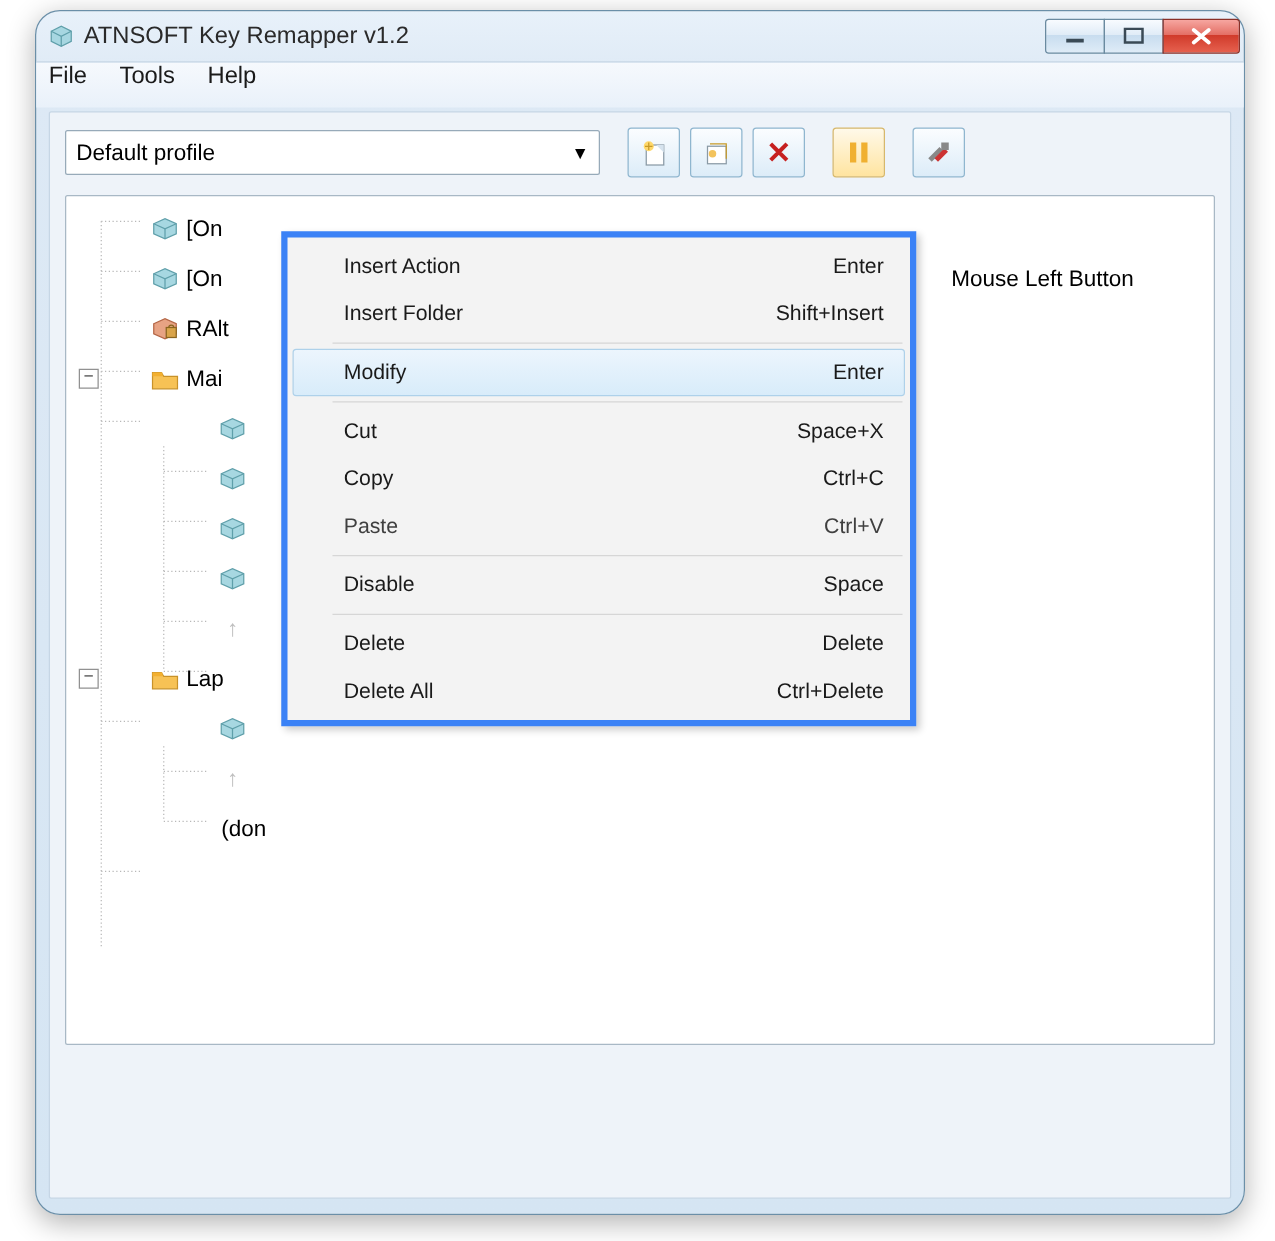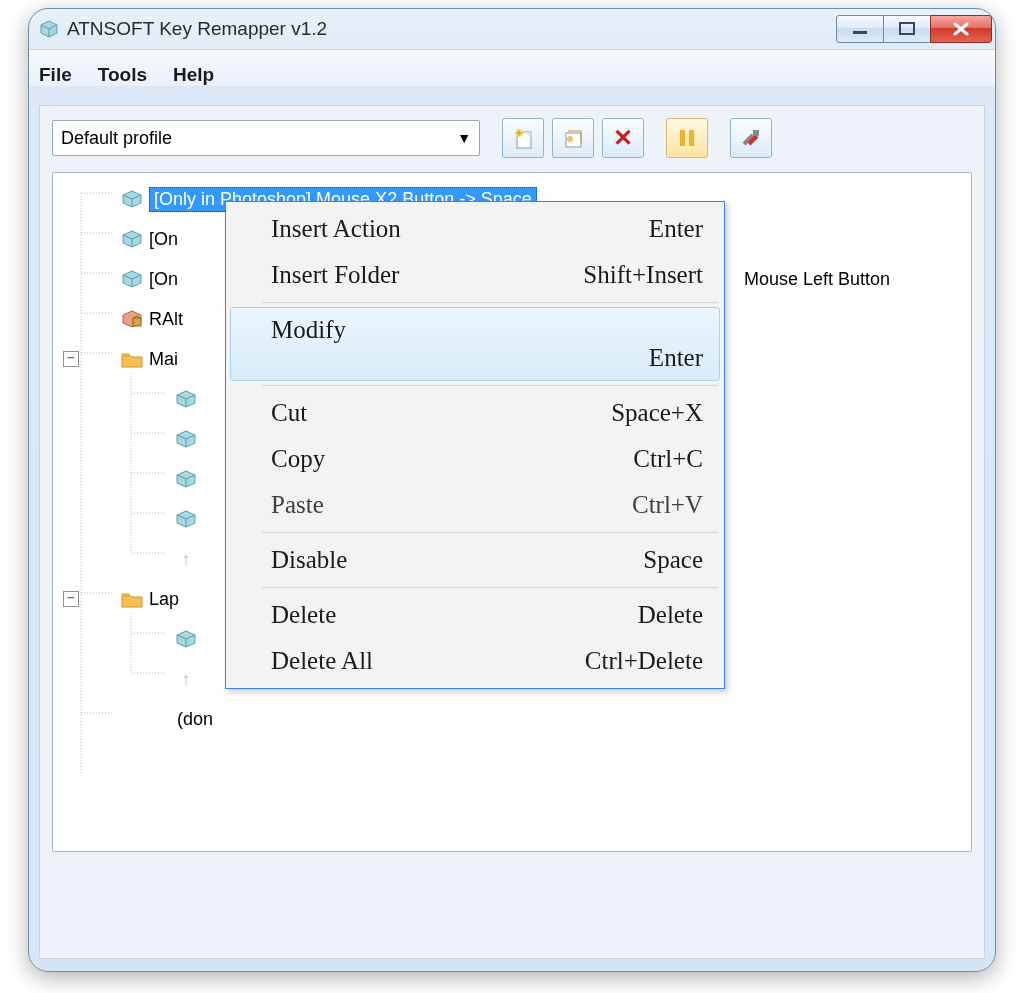--- a/index.html
+++ b/index.html
@@ -54,36 +54,34 @@
   .win-btn.close {
     width: 60px;
     border-radius: 0 3px 3px 0;
     background: linear-gradient(to bottom,#f6a6a0 0%,#e47066 45%,#d03a2a 46%,#e6614f 100%);
     border-color: #8a3028;
   }
   .menubar {
     height: 36px;
     background: linear-gradient(to bottom,#f6f9fd,#e9f1fa);
     border-top: 1px solid #c6d6e5;
-    display: flex; align-items: flex-end;
+    display: flex; align-items: flex-start;
     padding: 0 10px;
     font-size: 19px;
     color: #1a1a1a;
-    font-weight: bold;
   }
   .menubar span { margin-right: 26px; }
   .client {
     position: absolute;
     left: 10px; right: 10px; top: 80px; bottom: 12px;
     background: #eef3f9;
     border: 1px solid #c6d6e5;
     border-radius: 2px;
     padding: 10px 12px;
     box-sizing: border-box;
-    margin-top: 16px;
   }
   .toolbar {
     display: flex; align-items: center;
     height: 44px;
     gap: 8px;
   }
   .combo {
     width: 410px; height: 34px;
     background: #fff;
     border: 1px solid #97aab9;
@@ -144,40 +142,38 @@
     color: #fff;
     padding: 1px 4px;
     border: 1px dotted #134a7a;
   }
   .context-menu {
     position: absolute;
     left: 172px;
     top: 28px;
     width: 494px;
     background: #f3f3f3;
-    border: 1px solid #3b82f6;
+    border: 5px solid #3b82f6;
     box-shadow: 3px 3px 6px rgba(0,0,0,.2);
     padding: 4px 2px;
-    font-size: 25px;
+    font-size: 17px;
     z-index: 10;
-    font-family: Liberation Serif, serif;
   }
   .cm-item {
     display: flex;
     padding: 8px 16px 8px 40px;
     color: #1a1a1a;
     border: 1px solid transparent;
     border-radius: 3px;
     margin: 0 2px;
   }
   .cm-item .sc { margin-left: auto; }
   .cm-item.hover {
     background: linear-gradient(to bottom,#ecf5fd,#d8ecfa);
     border: 1px solid #aed1ea;
-    flex-direction: column;
   }
   .cm-item.disabled { color: #404040; }
   .cm-sep {
     height: 1px;
     background: #d6d6d6;
     margin: 4px 4px 4px 34px;
   }
   .close-btn {
     position: absolute;
     right: 12px; bottom: 16px;
@@ -267,50 +263,40 @@
         <svg width="24" height="24">
             <path d="M5,18 L14,9" stroke="#888" stroke-width="4"></path>
             <path d="M10,18 L18,10" stroke="#c33" stroke-width="4"></path>
             <rect x="14" y="4" width="6" height="6" fill="#888"></rect>
           </svg>
       </div>
     </div>
 
     <div class="tree-panel">
       <div class="tree">
-        <div class="row selected" style="padding-left:66px">
-          <span class="icon-box">
-              <svg class="cube-icon" viewBox="0 0 22 18">
-                <polygon points="2,5 11,1 20,5 20,13 11,17 2,13" fill="#a7d7e1" stroke="#5f9faa"></polygon>
-                <polyline points="2,5 11,9 20,5" fill="none" stroke="#5f9faa"></polyline>
-                <line x1="11" y1="9" x2="11" y2="17" stroke="#5f9faa"></line>
-              </svg>
-            </span>
-          <span class="label">[Only in Photoshop] Mouse X2 Button -&gt; Space</span>
-        </div>
         <div class="row" style="padding-left:66px">
           <span class="icon-box">
               <svg class="cube-icon" viewBox="0 0 22 18">
                 <polygon points="2,5 11,1 20,5 20,13 11,17 2,13" fill="#a7d7e1" stroke="#5f9faa"></polygon>
                 <polyline points="2,5 11,9 20,5" fill="none" stroke="#5f9faa"></polyline>
                 <line x1="11" y1="9" x2="11" y2="17" stroke="#5f9faa"></line>
               </svg>
             </span>
           <span class="label">[On</span>
         </div>
         <div class="row" style="padding-left:66px">
           <span class="icon-box">
               <svg class="cube-icon" viewBox="0 0 22 18">
                 <polygon points="2,5 11,1 20,5 20,13 11,17 2,13" fill="#a7d7e1" stroke="#5f9faa"></polygon>
                 <polyline points="2,5 11,9 20,5" fill="none" stroke="#5f9faa"></polyline>
                 <line x1="11" y1="9" x2="11" y2="17" stroke="#5f9faa"></line>
               </svg>
             </span>
           <span class="label">[On</span>
-          <span style="position:absolute; left:691px">Mouse Left Button</span>
+          <span style="position:absolute; left:708px">Mouse Left Button</span>
         </div>
         <div class="row" style="padding-left:66px">
           <span class="icon-box">
               <svg class="cube-icon" viewBox="0 0 22 18">
                 <polygon points="2,5 11,1 20,5 20,13 11,17 2,13" fill="#e7a384" stroke="#b46646"></polygon>
                 <rect x="12" y="8" width="8" height="8" fill="#d9a44a" stroke="#8a6520"></rect>
                 <path d="M14,8 a2,2 0 0 1 4,0" fill="none" stroke="#8a6520"></path>
               </svg>
             </span>
           <span class="label">RAlt</span>

